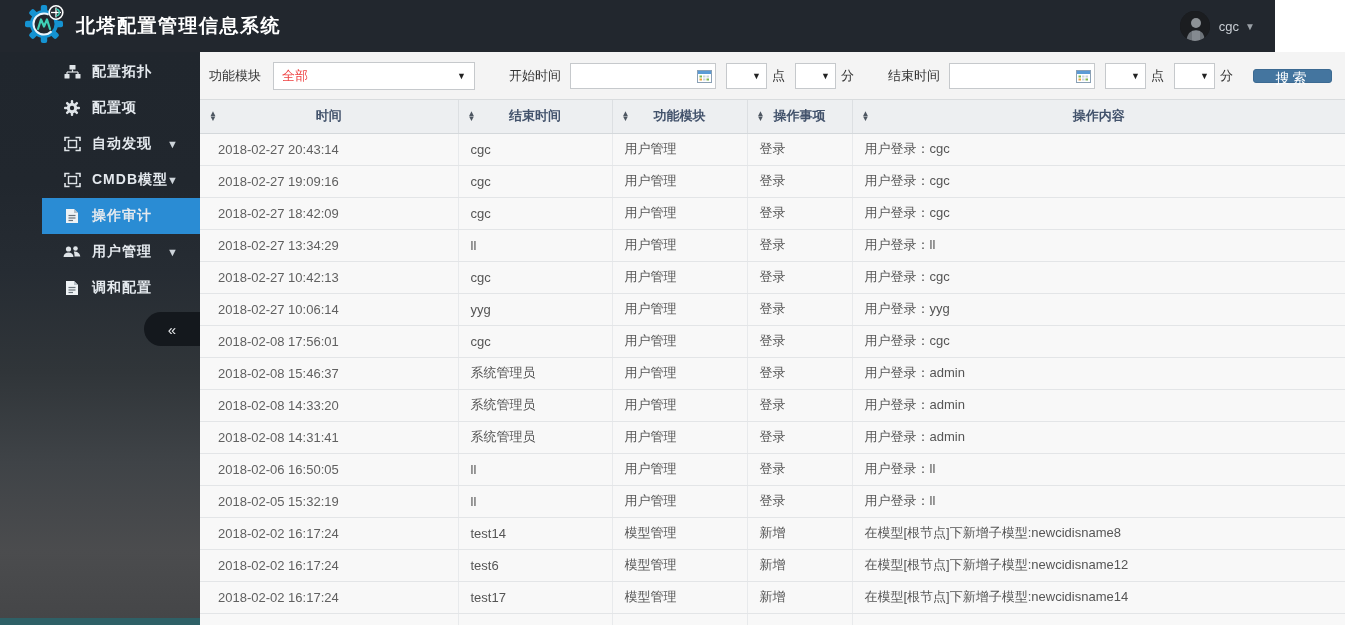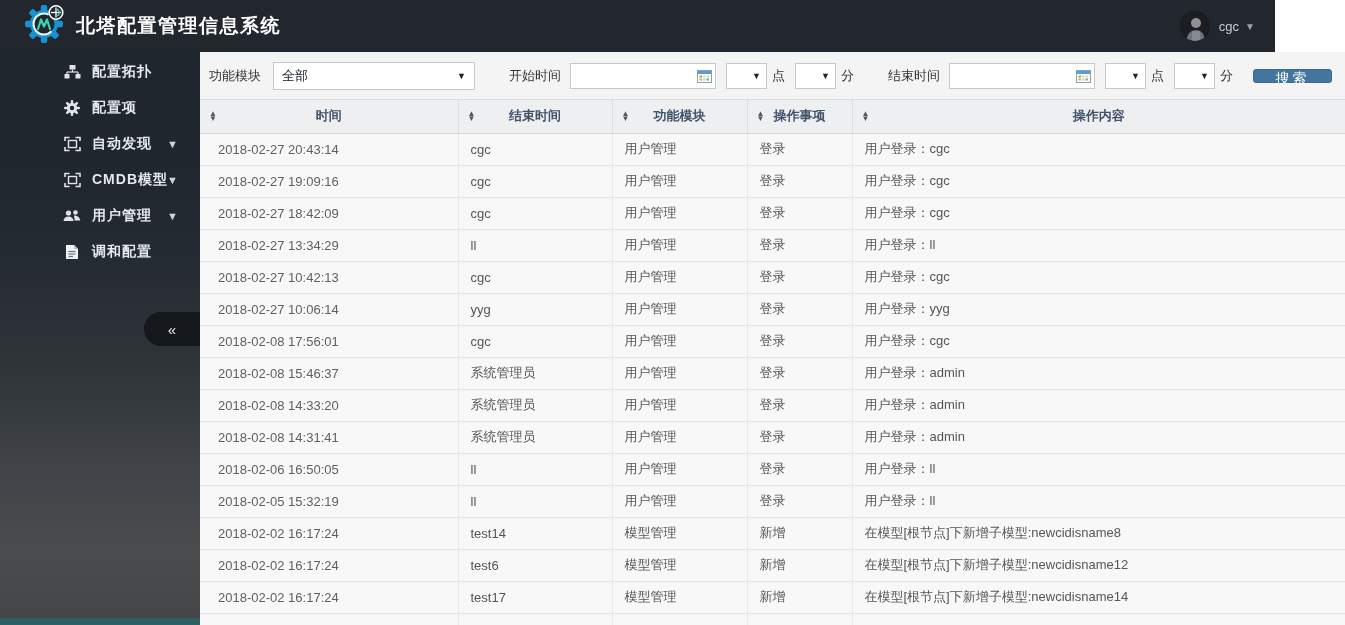--- a/index.html
+++ b/index.html
@@ -29,21 +29,21 @@
   .collapse-tab { position:absolute; top:260px; right:0; width:56px; height:34px; background:#14181d; border-radius:17px 0 0 17px; color:#e8eaec; display:flex; align-items:center; justify-content:center; font-size:15px; cursor:pointer; }
 
   
   .main { position:absolute; top:52px; left:200px; width:1145px; height:573px; background:#fff; }
 
   
   .filterbar { height:48px; background:#f4f4f4; border-bottom:1px solid #d9dcde; display:flex; align-items:center; font-size:13px; color:#333; }
   .fb-label { white-space:nowrap; }
   .lbl-module { margin-left:9px; }
   .select { position:relative; background:#fff; border:1px solid #c6c9cc; height:28px; cursor:pointer; }
-  .select .val { position:absolute; left:8px; top:50%; transform:translateY(-50%); font-size:13px; color:#0f172a; }
+  .select .val { position:absolute; left:8px; top:50%; transform:translateY(-50%); font-size:13px; color:#ef4444; }
   .select .caret { position:absolute; right:8px; top:50%; transform:translateY(-50%); font-size:9px; color:#222; }
   .module-select { width:202px; margin-left:12px; }
   .mini-select { width:41px; height:26px; margin-left:10px; }
   .mini-select .caret { right:5px; }
   .lbl-start { margin-left:34px; }
   .lbl-end { margin-left:34px; }
   .unit { margin-left:5px; }
   .time-field { display:flex; align-items:center; width:146px; height:26px; background:#fff; border:1px solid #c6c9cc; margin-left:9px; }
   .time-field input { flex:1; min-width:0; border:none; outline:none; height:22px; font-size:12px; padding:0 4px; background:transparent; }
   .cal-btn { width:22px; height:24px; display:flex; align-items:center; justify-content:center; cursor:pointer; }
@@ -162,20 +162,36 @@
               <path d="M11.5 1.5 H16 V5"></path>
               <path d="M16 11 V14.5 H11.5"></path>
               <path d="M5.5 14.5 H1 V11"></path>
             </g>
             <rect x="4.5" y="4.5" width="8" height="7" fill="none" stroke="#dfe4e8" stroke-width="1.4"></rect>
           </svg>
         </span>
         <span class="mi-label">CMDB模型</span>
         <span class="mi-caret">▼</span>
       </div>
+      <div class="menu-item active">
+        <span class="mi-icon">
+          <svg width="14" height="16" viewBox="0 0 14 16">
+            <path d="M1 1 H9 L13 5 V15 H1 Z" fill="#eef2f5"></path>
+            <path d="M9 1 L9 5 H13 Z" fill="#b9c2c9"></path>
+            <line x1="3.5" y1="7.5" x2="10.5" y2="7.5" stroke="#5a6troke" stroke-width="0"></line>
+            <g stroke="#6b7challenge" stroke-width="0"></g>
+            <g stroke="#69727a" stroke-width="1.2">
+              <line x1="3.5" y1="7.5" x2="10.5" y2="7.5"></line>
+              <line x1="3.5" y1="10" x2="10.5" y2="10"></line>
+              <line x1="3.5" y1="12.5" x2="8" y2="12.5"></line>
+            </g>
+          </svg>
+        </span>
+        <span class="mi-label">操作审计</span>
+      </div>
       <div class="menu-item">
         <span class="mi-icon">
           <svg width="18" height="16" viewBox="0 0 18 16">
             <g fill="#dfe4e8">
               <circle cx="5.5" cy="5" r="2.6"></circle>
               <path d="M0.5 13 Q1 8.5 5.5 8.5 Q10 8.5 10.5 13 Z"></path>
               <circle cx="12.5" cy="4.5" r="2.3"></circle>
               <path d="M10.8 7.6 Q13 7.2 14.5 8.3 Q17 9.8 17.3 12.5 H11.5 Q11.6 9.5 10.8 7.6 Z"></path>
             </g>
           </svg>

